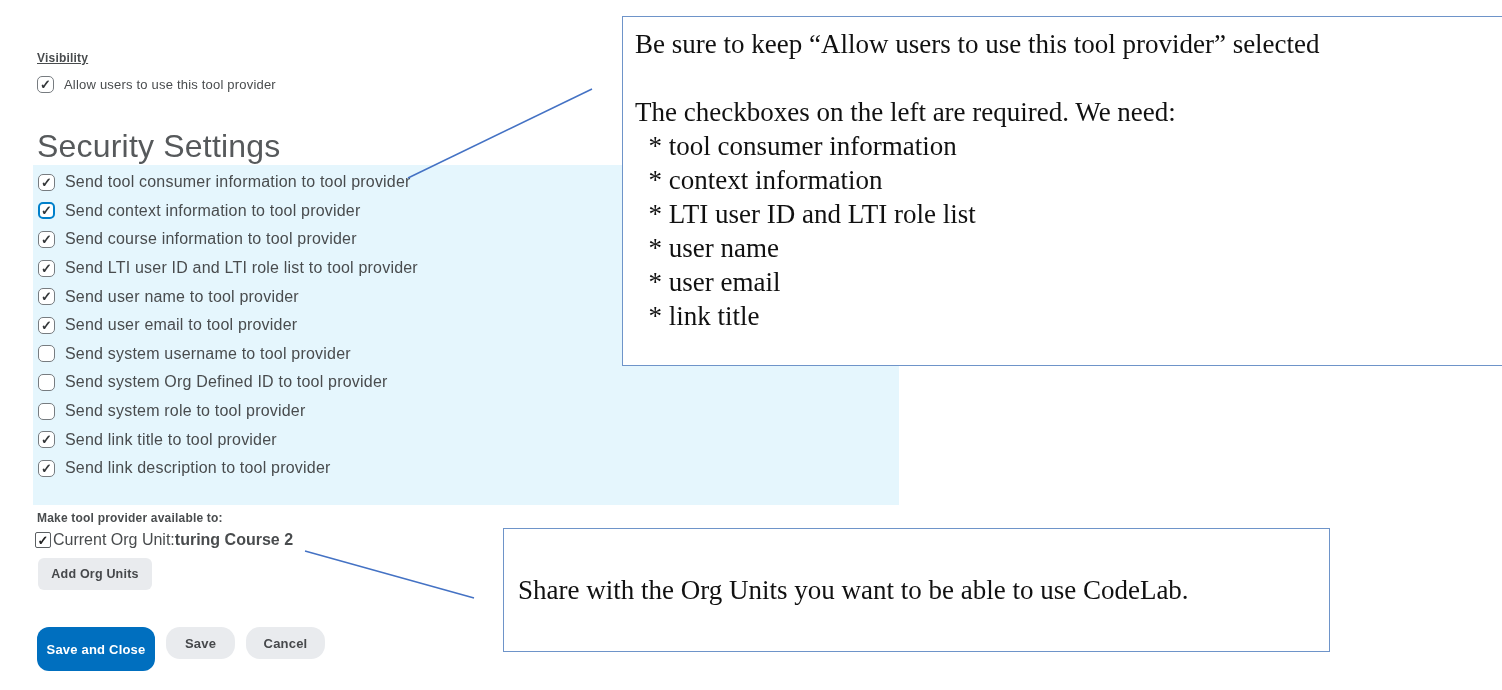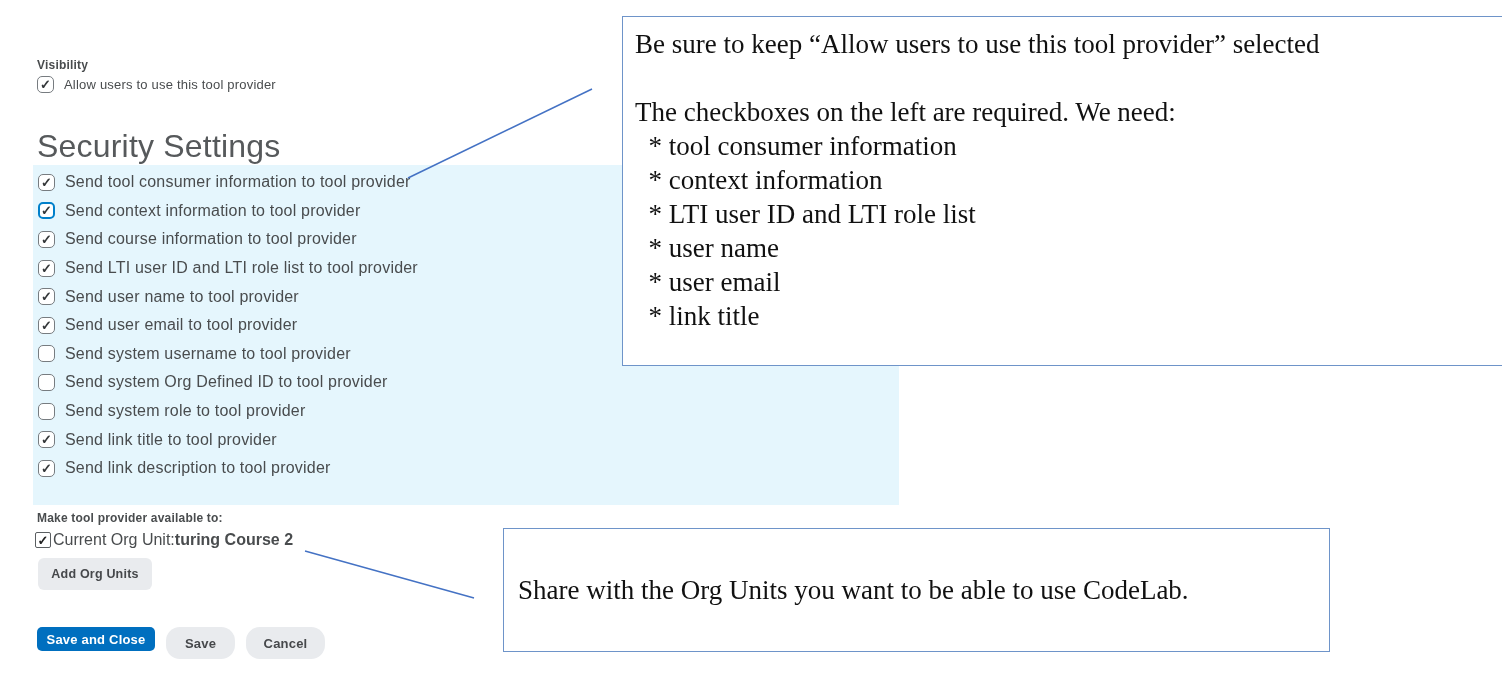--- a/index.html
+++ b/index.html
@@ -37,22 +37,22 @@
   .org-row{left:35px;top:531px;display:flex;align-items:center;font-size:16px;}
   .org-cb{width:16px;height:16px;flex:0 0 16px;border:1px solid #5a5e61;border-radius:2px;
       background:#fff;display:inline-flex;align-items:center;justify-content:center;
       font-size:13px;font-weight:700;color:#222;line-height:1;margin-right:2px;cursor:pointer;}
   .org-name{font-weight:700;text-align:center;}
 
   button{font-family:"Liberation Sans",sans-serif;border:none;cursor:pointer;letter-spacing:.2px;}
   .btn-gray{background:var(--button-gray);color:#46484b;font-weight:700;border-radius:6px;}
   .add-org-btn{left:38px;top:558px;width:114px;height:32px;font-size:12.5px;}
   .actions{left:37px;top:627px;display:flex;gap:11px;}
-  .btn-primary{background:var(--accent);color:#fff;font-weight:700;border-radius:5px;
-      min-width:118px;height:24px;font-size:13px;}
+  .btn-primary{background:var(--accent);color:#fff;font-weight:700;border-radius:12px;
+      min-width:118px;height:44px;font-size:13px;}
   .actions .btn-gray{height:32px;font-size:13px;border-radius:14px;}
   .btn-save{min-width:69px;}
   .btn-cancel{min-width:79px;}
 
   
   .connector-svg{left:0;top:0;z-index:5;pointer-events:none;}
   .note{background:#fff;border:1.5px solid var(--note-border);z-index:10;
         font-family:"Liberation Serif",serif;color:#111;font-size:27px;line-height:34px;}
   .note-top{left:622px;top:16px;width:1029px;height:350px;padding:10px 12px;}
   .note-top .note-line{white-space:pre;min-height:34px;}
@@ -60,21 +60,21 @@
         padding:0 14px;text-align:center;}
 </style>
 </head>
 <body>
 
 <svg class="abs connector-svg" width="1502" height="690">
   <line id="connector-0" stroke="#4472c4" stroke-width="1.5" x1="592" y1="89" x2="408" y2="178"></line>
   <line id="connector-1" stroke="#4472c4" stroke-width="1.5" x1="305" y1="551" x2="474" y2="598"></line>
 </svg>
 
-<div class="abs small-label" style="left:37px;top:58px;">Visibility</div>
+<div class="abs small-label" style="left:37px;top:51px;text-decoration:underline;">Visibility</div>
 
 <div class="abs allow-row">
   <span class="cb checked" id="allow-cb">✓</span>
   <span class="field-label">Allow users to use this tool provider</span>
 </div>
 
 <h1 class="abs sec-heading">Security Settings</h1>
 
 <div class="abs panel">
   <div id="opt-list">

